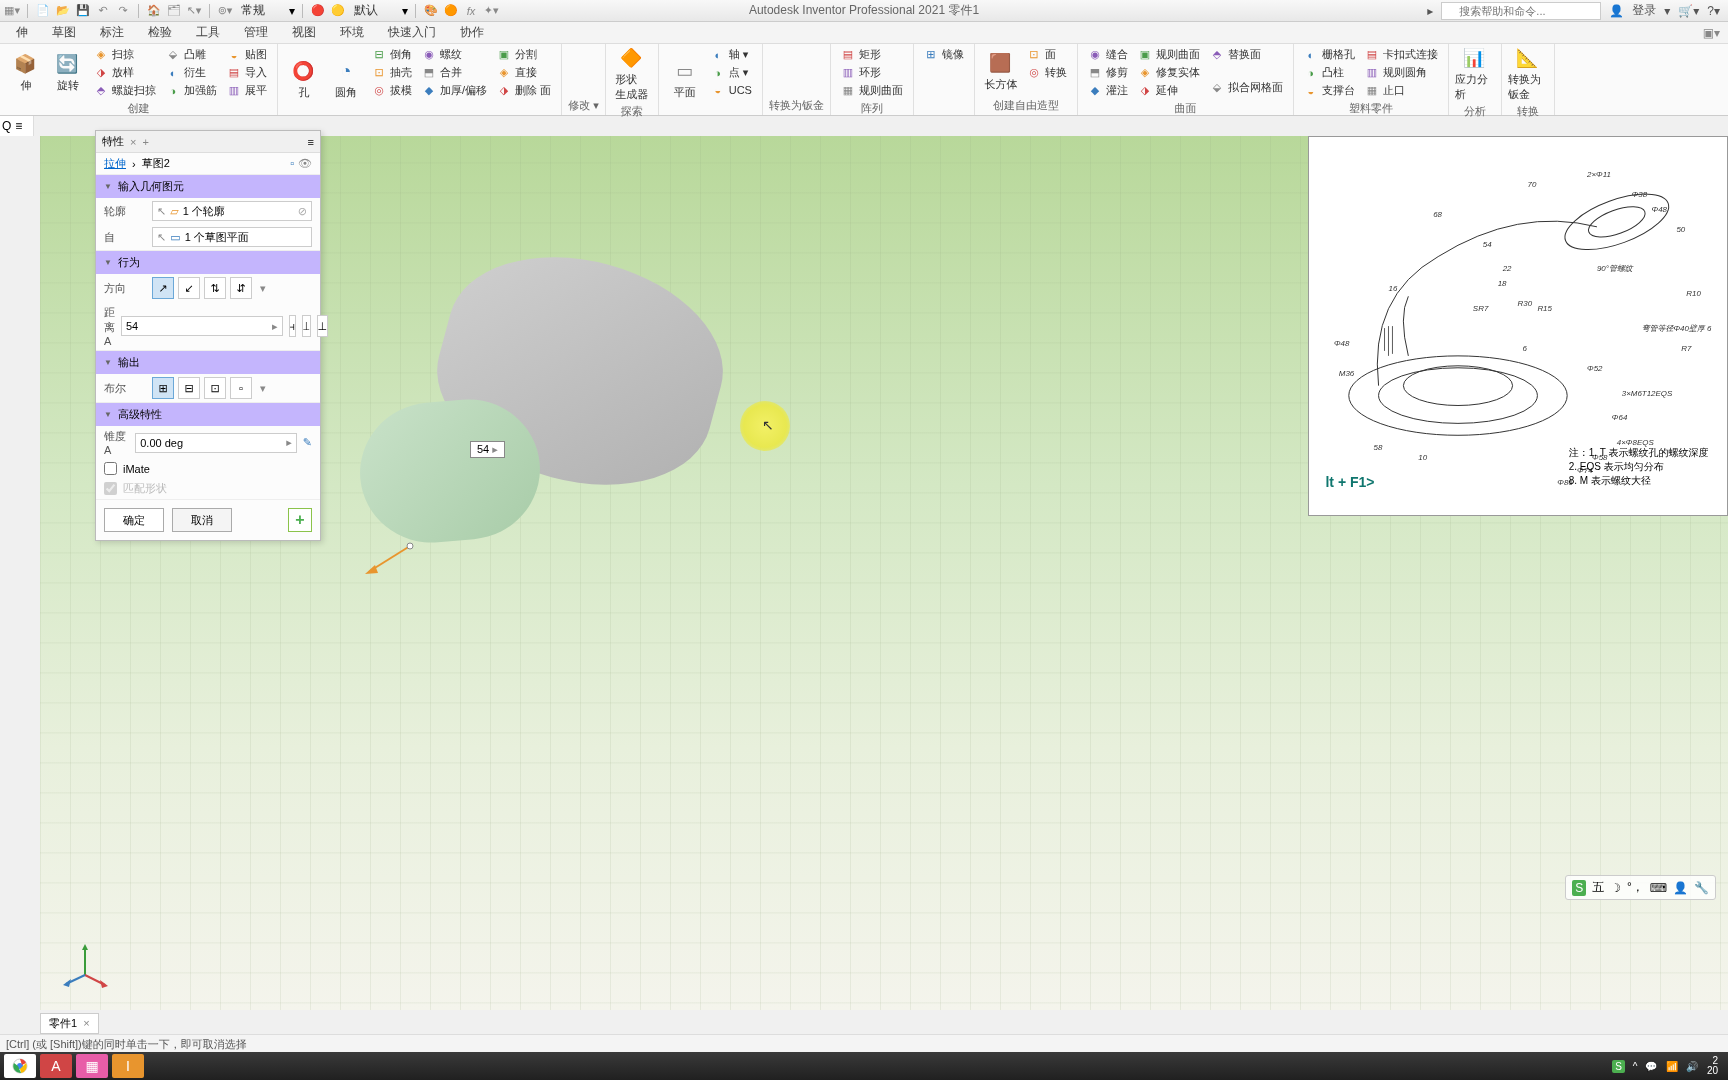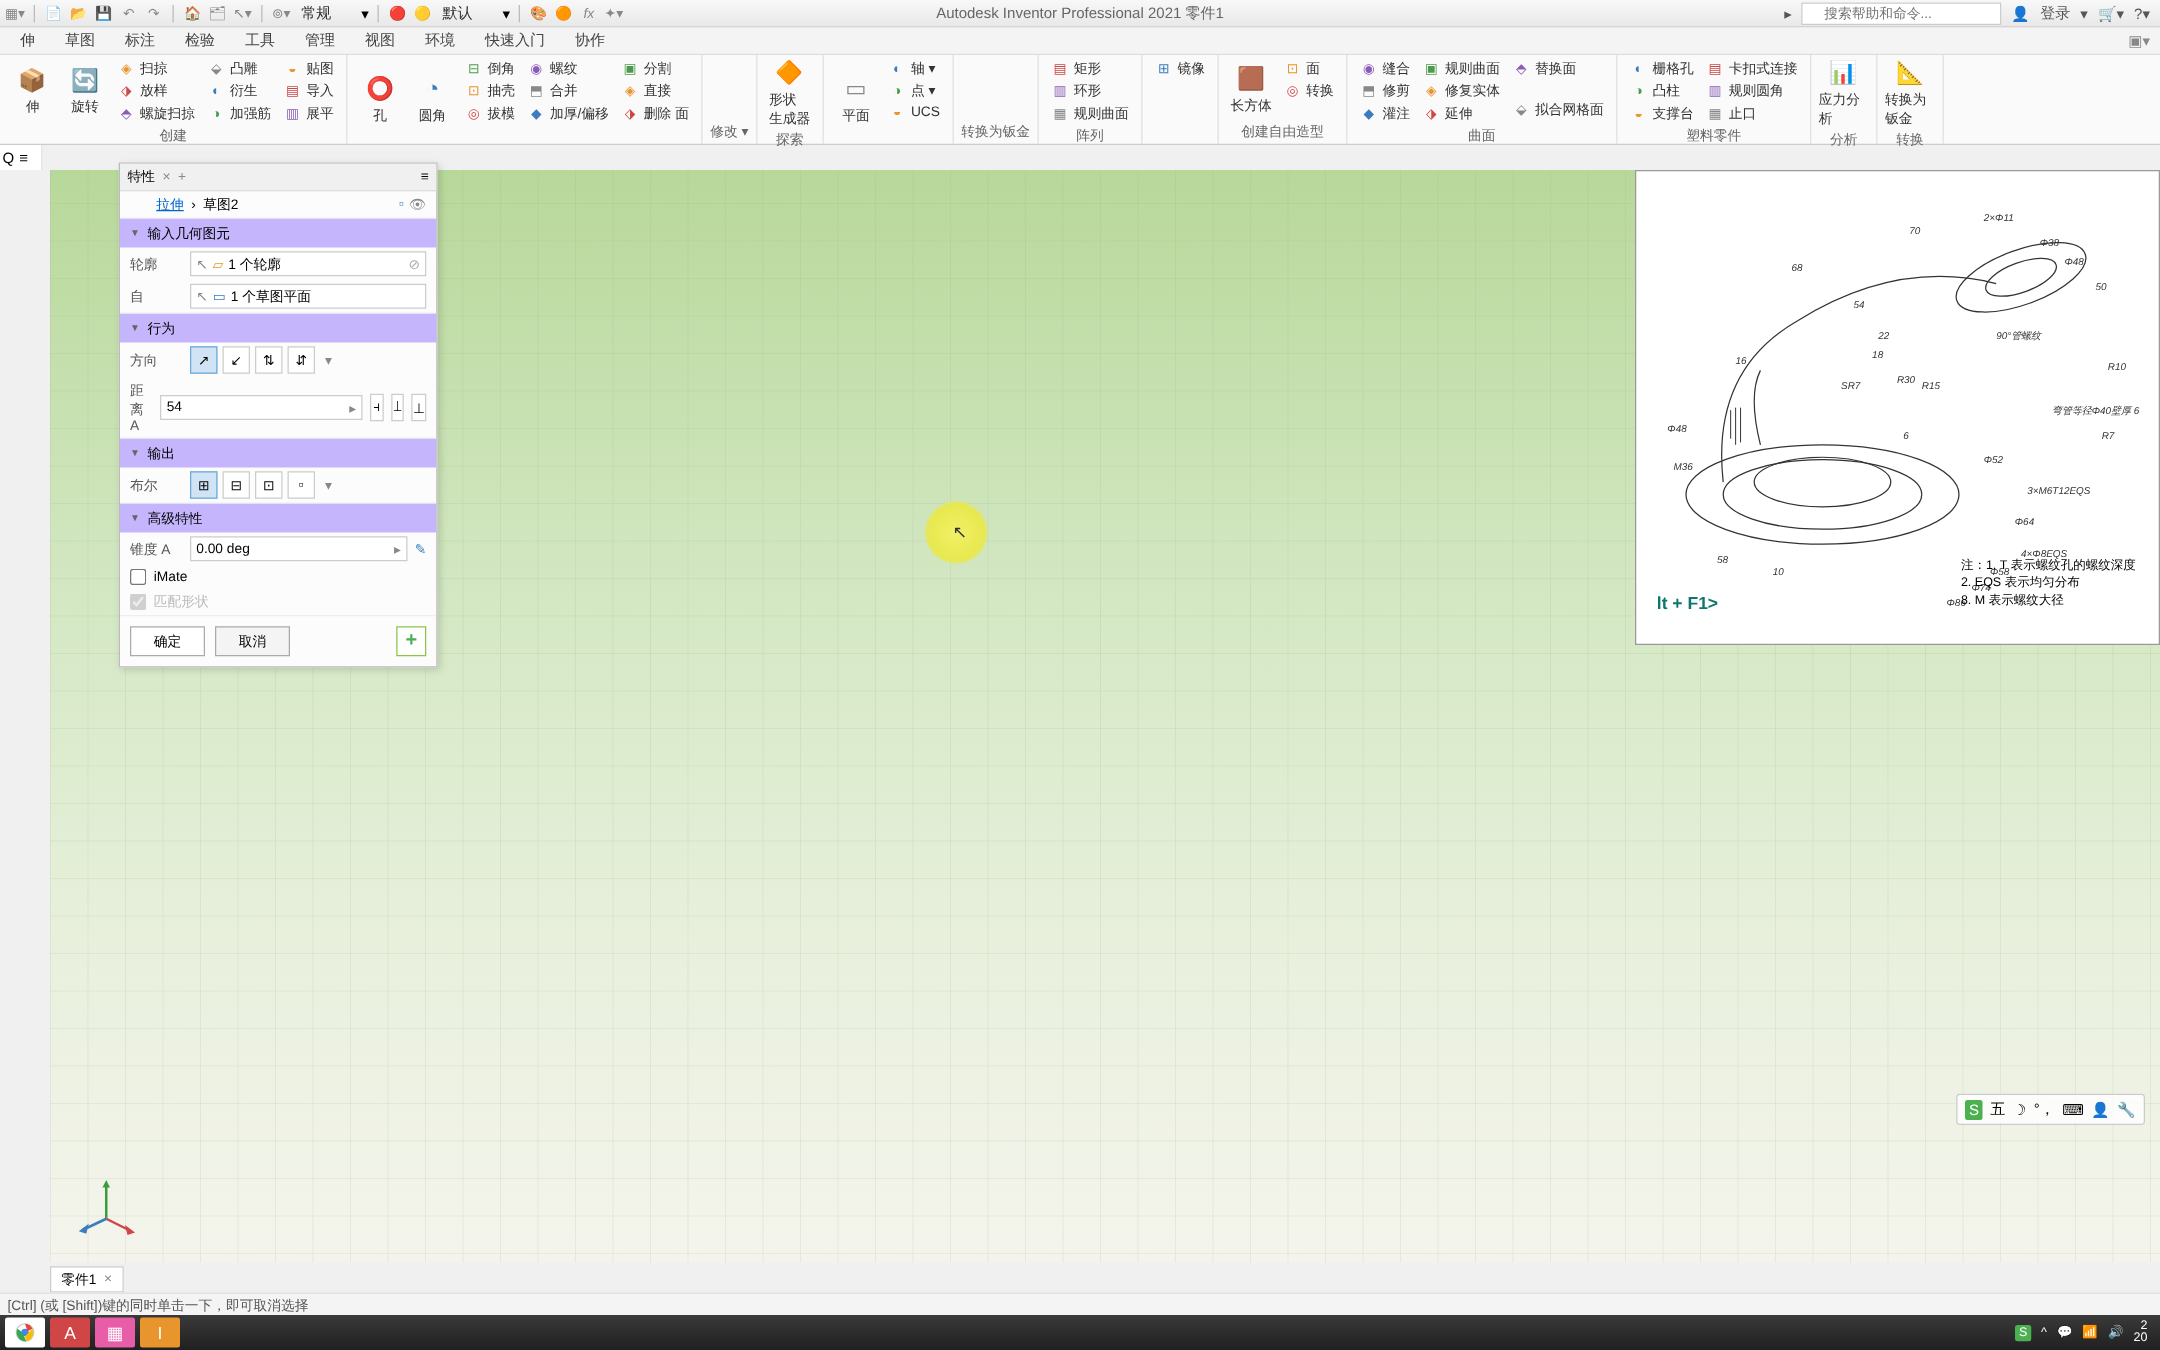--- a/index.html
+++ b/index.html
@@ -48,27 +48,27 @@
 .dim-box { position: absolute; left: 140px; top: 210px; background: #fff; border: 1px solid #888; padding: 1px 6px; font-size: 11px; }
 .triad { position: absolute; left: 20px; bottom: 20px; width: 50px; height: 50px; }
 
 
 .ref-image { position: absolute; top: 0; right: 0; width: 420px; height: 380px; background: #fff; border: 1px solid #999; display: flex; align-items: center; justify-content: center; }
 .ref-drawing { width: 95%; height: 90%; position: relative; }
 .ref-text { position: absolute; bottom: 6px; left: 6px; color: #0f766e; font-weight: bold; font-size: 14px; }
 .ref-notes { position: absolute; bottom: 8px; right: 8px; font-size: 10px; text-align: left; line-height: 1.4; }
 
 
-.prop-panel { position: absolute; left: 95px; top: 130px; width: 255px; background: #fcfcfc; border: 1px solid #bbb; box-shadow: 2px 2px 6px rgba(0,0,0,0.15); font-size: 11px; }
+.prop-panel { position: absolute; left: 95px; top: 130px; width: 226px; background: #fcfcfc; border: 1px solid #bbb; box-shadow: 2px 2px 6px rgba(0,0,0,0.15); font-size: 11px; }
 .prop-header { height: 22px; background: #f0f0f0; border-bottom: 1px solid #ddd; display: flex; align-items: center; padding: 0 6px; gap: 6px; }
 .prop-header .close { cursor: pointer; color: #888; }
 .prop-header .add { cursor: pointer; color: #888; }
 .prop-header .menu { margin-left: auto; cursor: pointer; }
 .prop-breadcrumb { height: 22px; display: flex; align-items: center; padding: 0 8px; gap: 6px; border-bottom: 1px solid #eee; }
-.prop-breadcrumb a { color: #0066cc; text-decoration: underline; cursor: pointer; margin-left: 21px; }
+.prop-breadcrumb a { color: #0066cc; text-decoration: underline; cursor: pointer; }
 .prop-breadcrumb .icons { margin-left: auto; display: flex; gap: 4px; }
 .prop-section { border-bottom: 1px solid #eee; }
 .prop-section-header { padding: 4px 8px; display: flex; align-items: center; gap: 6px; cursor: pointer; background: #c4b5fd; }
 .prop-section-header::before { content: "▼"; font-size: 8px; color: #666; }
 .prop-row { display: flex; align-items: center; padding: 3px 8px; gap: 6px; }
 .prop-label { width: 42px; color: #555; }
 .prop-input-box { flex: 1; height: 20px; border: 1px solid #ccc; background: #fff; display: flex; align-items: center; padding: 0 4px; gap: 4px; }
 .prop-input { flex: 1; border: none; outline: none; font-size: 11px; height: 16px; }
 .btn-row { display: flex; gap: 4px; padding: 3px 8px; align-items: center; }
 .icon-btn { width: 22px; height: 22px; border: 1px solid #ccc; background: #fff; display: flex; align-items: center; justify-content: center; cursor: pointer; font-size: 11px; }
@@ -450,20 +450,32 @@
     </div>
   </div>
 
 <div class="left-strip">
   <span>Q</span>
   <span>≡</span>
 </div>
 
 <div class="canvas">
   <div class="grid-overlay"></div>
+  <div class="model">
+    <div class="cyl-back"></div>
+    <div class="cyl-side"></div>
+    <div class="dim-box">
+      <span>54</span> <span style="color:#888;">▸</span>
+    </div>
+    <svg style="position:absolute;left:30px;top:310px;" width="60" height="40">
+      <line x1="50" y1="5" x2="10" y2="30" stroke="#e8952e" stroke-width="2"></line>
+      <polygon points="5,33 15,24 18,32" fill="#e8952e"></polygon>
+      <circle cx="50" cy="5" r="3" fill="#fff" stroke="#888"></circle>
+    </svg>
+  </div>
   <div class="highlight-spot" style="left:700px; top:265px;">
     <span class="cursor-in-spot" style="left:22px;top:16px;">↖</span>
   </div>
 
   <svg class="triad" viewBox="0 0 50 50">
     <line x1="25" y1="35" x2="25" y2="8" stroke="#3a9c3a" stroke-width="2"></line>
       <polygon points="25,4 22,10 28,10" fill="#3a9c3a"></polygon>
     <line x1="25" y1="35" x2="45" y2="45" stroke="#d04545" stroke-width="2"></line>
       <polygon points="48,46 40,40 42,48" fill="#d04545"></polygon>
     <line x1="25" y1="35" x2="6" y2="44" stroke="#3b7dbd" stroke-width="2"></line>

